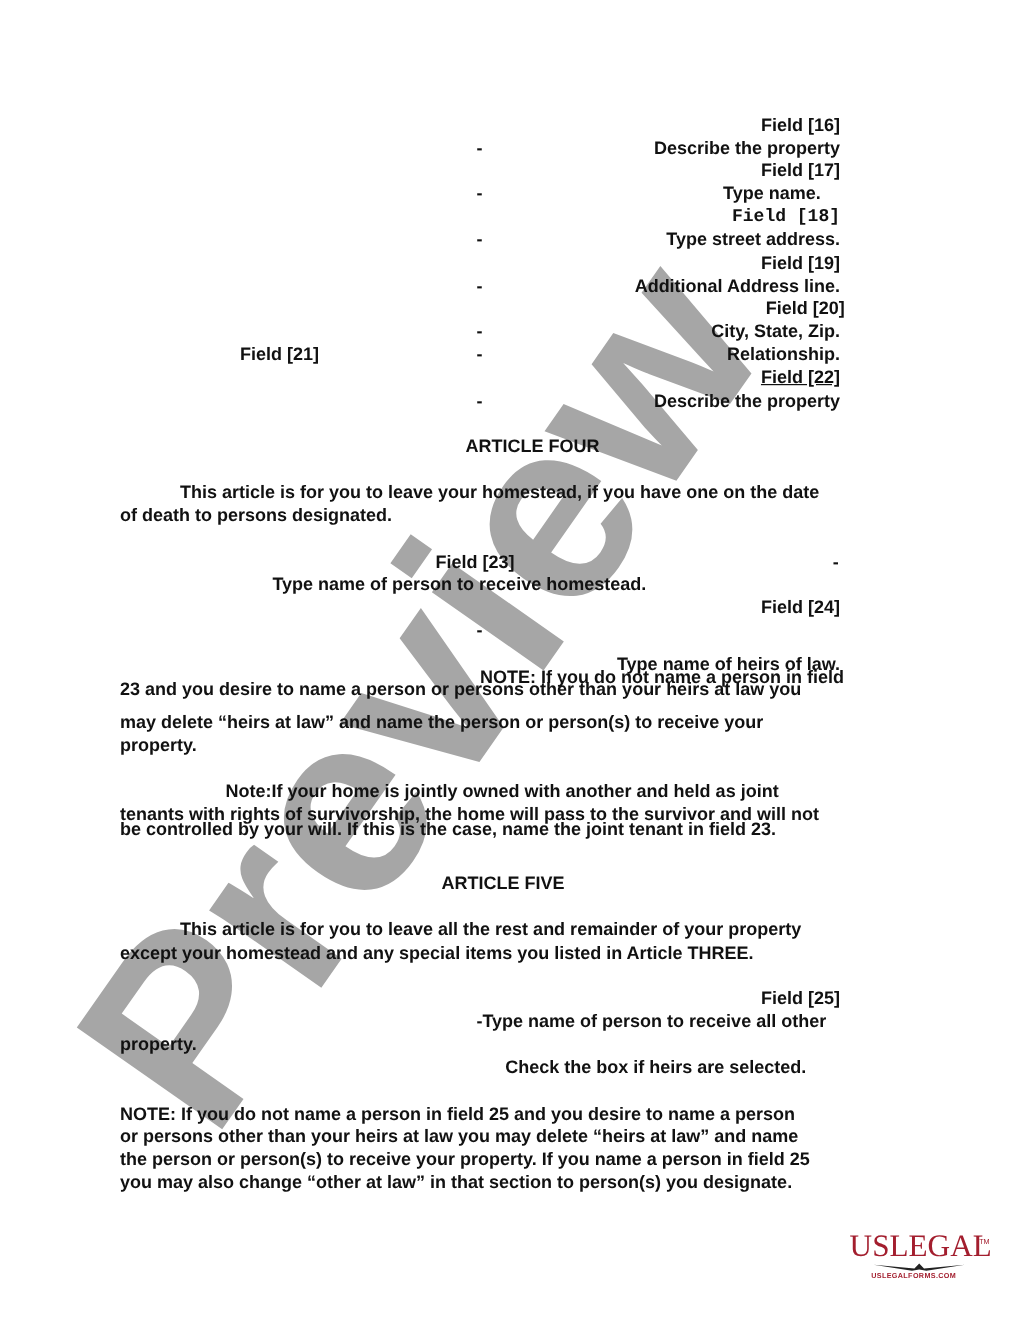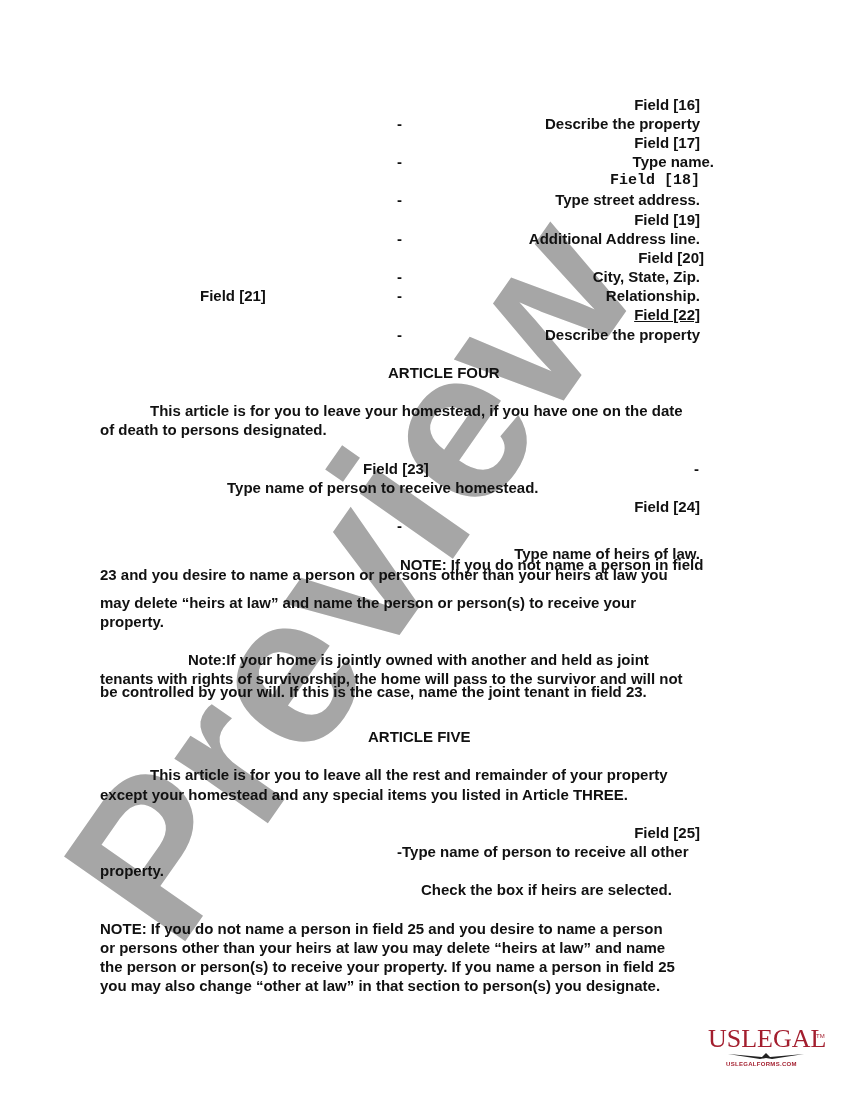--- a/index.html
+++ b/index.html
@@ -32,21 +32,21 @@
   </svg>
 
   <div class="text-layer">
 
     <div class="ln r" style="right:150px; top:95px;">Field [16]</div>
     <div class="ln" style="left:397px; top:114px;">-</div>
     <div class="ln r" style="right:150px; top:114px;">Describe the property</div>
 
     <div class="ln r" style="right:150px; top:133px;">Field [17]</div>
     <div class="ln" style="left:397px; top:152px;">-</div>
-    <div class="ln r" style="right:136px; top:152px;text-align:right;">Type name.</div>
+    <div class="ln r" style="right:166px; top:152px;text-align:right;">Type name.</div>
 
     <div class="ln r" style="right:150px; top:171px;font-family:Liberation Mono, monospace;">Field [18]</div>
     <div class="ln" style="left:397px; top:190px;">-</div>
     <div class="ln r" style="right:150px; top:190px;">Type street address.</div>
 
     <div class="ln r" style="right:150px; top:210px;">Field [19]</div>
     <div class="ln" style="left:397px; top:229px;">-</div>
     <div class="ln r" style="right:150px; top:229px;margin-left:25px;">Additional Address line.</div>
 
     <div class="ln r" style="right:146px; top:248px;">Field [20]</div>

